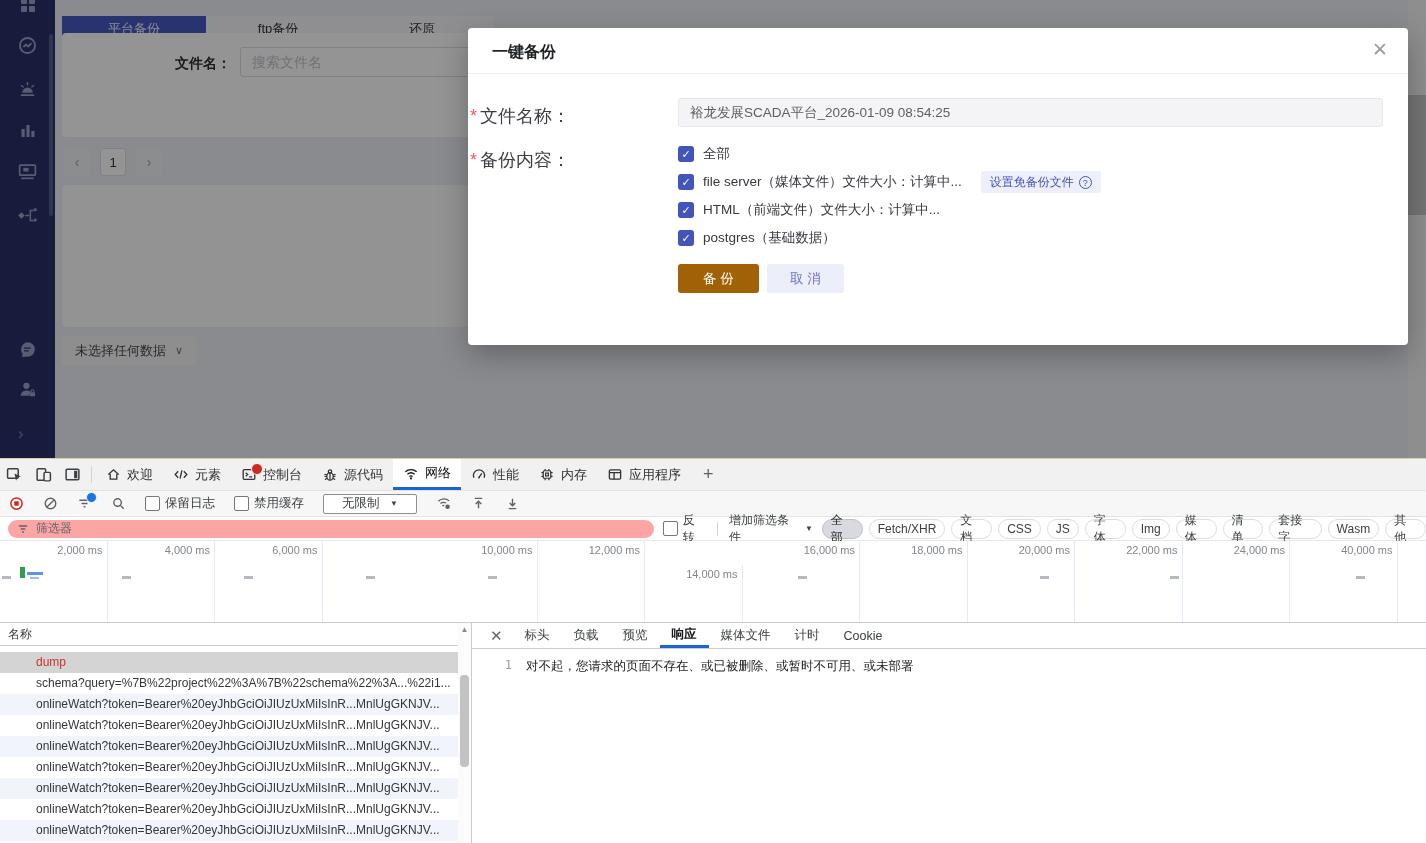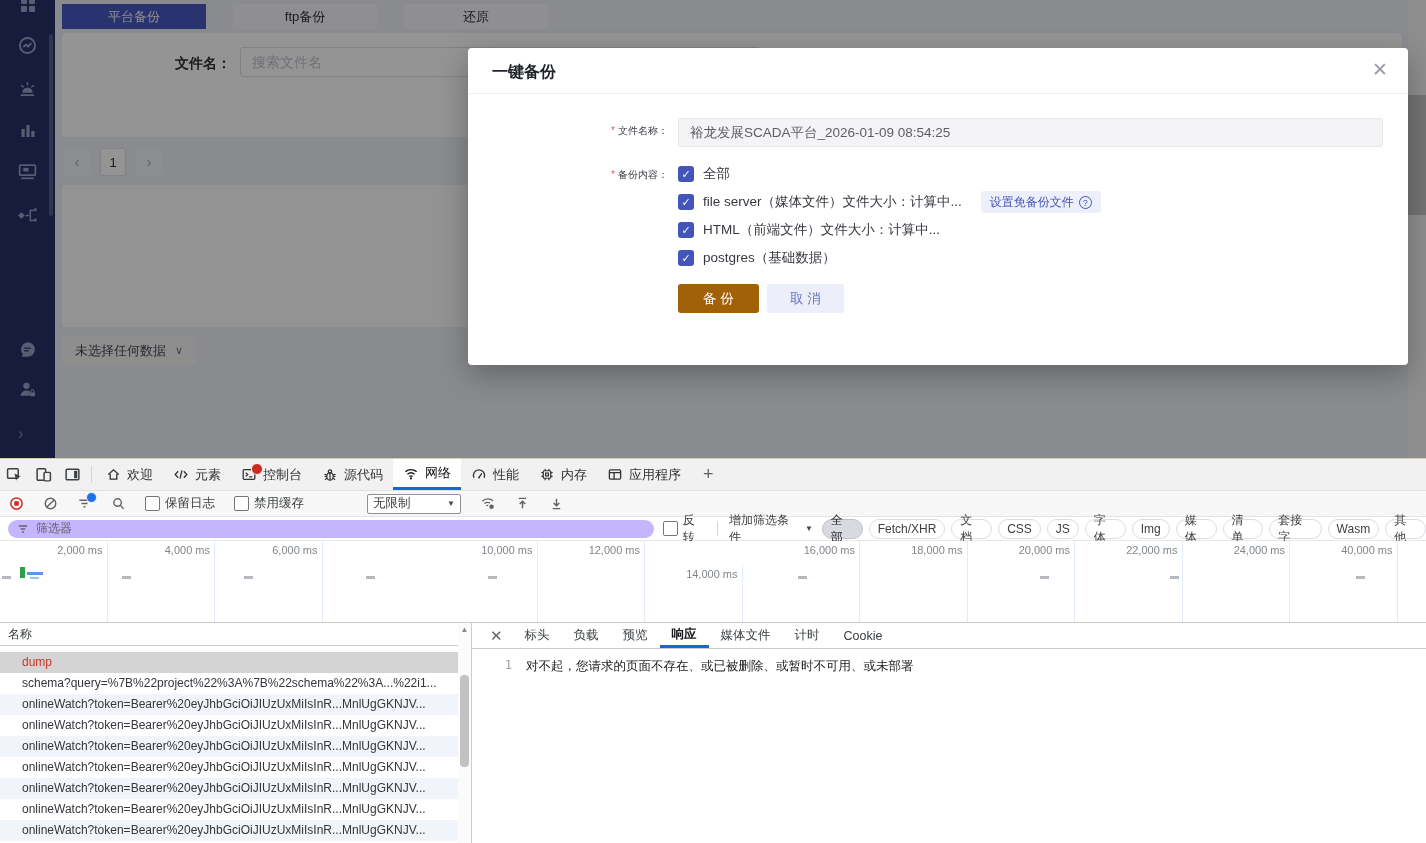--- a/index.html
+++ b/index.html
@@ -5,42 +5,42 @@
   html,body{margin:0;padding:0;}
   body{width:1426px;height:843px;position:relative;overflow:hidden;
        font-family:"Liberation Sans","DejaVu Sans",sans-serif;background:#fff;}
   svg{display:block;}
   
   .page{position:absolute;left:0;top:0;width:1426px;height:458px;background:#eef0f4;}
   .sidebar{position:absolute;left:0;top:0;width:55px;height:458px;background:#2a3168;}
   .side-ic{position:absolute;left:0;width:55px;height:34px;display:flex;align-items:center;justify-content:center;color:#96a0c4;}
   .side-scroll{position:absolute;left:49px;top:34px;width:4px;height:182px;background:#525b8a;border-radius:2px;}
   .side-chev{position:absolute;left:18px;top:425px;color:#7b84ab;font-size:16px;}
-  .ptabs{position:absolute;left:62px;top:4px;display:flex;height:25px;gap:27px;}
+  .ptabs{position:absolute;left:62px;top:16px;display:flex;height:25px;}
   .ptab{width:144px;height:25px;line-height:25px;text-align:center;font-size:13px;background:#f6f7fb;color:#30333a;}
   .ptab.active{background:#4759c0;color:#eef0fb;}
   .panel1{position:absolute;left:62px;top:33px;width:1340px;height:104px;background:#fff;border-radius:4px;}
   .p1-label{position:absolute;left:113px;top:22px;font-size:14px;color:#303133;font-weight:700;}
   .p1-input{position:absolute;left:178px;top:14px;width:520px;height:30px;background:#fff;border:1px solid #dcdfe6;border-radius:3px;line-height:28px;padding:0 11px;font-size:14px;color:#c0c4cc;box-sizing:border-box;}
   .pager{position:absolute;left:64px;top:148px;display:flex;gap:10px;}
   .pg-btn{width:26px;height:28px;background:#f2f3f5;border-radius:3px;color:#9aa0ab;font-size:14px;display:flex;align-items:center;justify-content:center;}
   .pg-cur{width:26px;height:28px;background:#fff;border:1px solid #dcdfe6;border-radius:3px;color:#303133;font-size:13px;display:flex;align-items:center;justify-content:center;box-sizing:border-box;}
   .panel2{position:absolute;left:62px;top:185px;width:1340px;height:142px;background:#fdfdfe;border-radius:4px;}
   .nodata{position:absolute;left:62px;top:336px;height:29px;padding:0 13px;background:#f5f5f7;border-radius:4px;display:flex;align-items:center;gap:9px;font-size:13px;color:#46494f;}
   .nodata .chev{font-size:11px;color:#6b6f76;}
   .pg-scrollbar{position:absolute;left:1408px;top:0;width:18px;height:458px;background:#f4f4f4;}
   .pg-thumb{position:absolute;left:0;top:95px;width:18px;height:120px;background:#c9c9c9;}
   .overlay{position:absolute;left:0;top:0;width:1426px;height:458px;background:rgba(0,0,0,0.42);z-index:5;}
   
   .modal{position:absolute;left:468px;top:28px;width:940px;height:317px;background:#fff;border-radius:4px;
-         box-shadow:0 10px 30px rgba(0,0,0,.28);z-index:10;margin-top:20px;}
+         box-shadow:0 10px 30px rgba(0,0,0,.28);z-index:10;}
   .m-title{position:absolute;left:24px;top:14px;font-size:16px;font-weight:700;color:#1f2329;}
   .m-close{position:absolute;right:20px;top:12px;font-size:19px;color:#9b9ea5;line-height:20px;}
   .m-div{position:absolute;left:0;top:45px;width:940px;border-top:1px solid #efefef;}
-  .m-label{position:absolute;width:198px;text-align:right;font-size:10px;color:#3a3d44;}
+  .m-label{position:absolute;width:198px;text-align:left;font-size:18px;color:#3a3d44;}
   .m-star{color:#f15b5b;margin-right:3px;}
   .m-input{position:absolute;left:210px;top:70px;width:705px;height:29px;background:#f4f4f6;border:1px solid #e8e8ea;border-radius:3px;box-sizing:border-box;line-height:27px;padding:0 11px;font-size:13.5px;color:#5c5f66;white-space:nowrap;overflow:hidden;}
   .m-opts{position:absolute;left:210px;top:112px;}
   .m-opt{height:28px;display:flex;align-items:center;gap:9px;font-size:13.5px;color:#36393f;}
   .cbx{width:16px;height:16px;background:#4355b8;border-radius:3px;color:#fff;font-size:11px;line-height:16px;text-align:center;flex:none;}
   .mini-btn{margin-left:10px;height:22px;background:#edeffa;border-radius:3px;padding:0 9px;display:flex;align-items:center;gap:5px;font-size:12px;color:#4355b8;}
   .qmark{width:13px;height:13px;border:1px solid #4355b8;border-radius:50%;font-size:9px;line-height:13px;text-align:center;box-sizing:border-box;}
   .m-btns{position:absolute;left:210px;top:236px;display:flex;gap:8px;}
   .btn-primary{min-width:57px;height:29px;background:#a16207;color:#fff;border-radius:3px;font-size:13.5px;display:flex;align-items:center;justify-content:center;padding:0 12px;}
   .btn-plain{min-width:53px;height:29px;background:#eceefa;color:#6b79c4;border-radius:3px;font-size:13.5px;display:flex;align-items:center;justify-content:center;padding:0 12px;}
@@ -50,39 +50,39 @@
   .dt-icbtn{width:29px;display:flex;align-items:center;justify-content:center;color:#3c4043;}
   .vdiv{width:1px;background:#d4d4d4;margin:7px 4px;}
   .dt-tab{display:flex;align-items:center;gap:6px;padding:8px 10px;font-size:13px;color:#333;position:relative;box-sizing:border-box;}
   .dt-tab.active{background:#fff;border-bottom:3px solid #1a66d1;color:#111;}
   .badge-red{position:absolute;width:10px;height:10px;background:#cc2a20;border-radius:50%;right:-6px;top:-4px;border:1.5px solid #f1f1f1;}
   .iconwrap{position:relative;display:flex;}
   .dt-plus{display:flex;align-items:center;padding:0 12px;font-size:18px;color:#5f6368;}
   .dt-toolbar{height:26px;background:#f7f7f7;border-bottom:1px solid #e3e3e3;display:flex;align-items:center;gap:19px;padding-left:9px;box-sizing:border-box;font-size:12.5px;color:#3c4043;}
   .ck{width:13px;height:13px;border:1px solid #767676;border-radius:2px;background:#fff;flex:none;}
   .lbl-ck{display:flex;align-items:center;gap:5px;}
-  .dt-select{width:94px;height:20px;border:1px solid #8f8f8f;background:#fff;border-radius:2px;display:flex;align-items:center;font-size:12.5px;padding:0 5px;box-sizing:border-box;gap:4px;margin-left:44px;}
+  .dt-select{width:94px;height:20px;border:1px solid #8f8f8f;background:#fff;border-radius:2px;display:flex;align-items:center;font-size:12.5px;padding:0 18px;box-sizing:border-box;gap:4px;}
   .dt-select .sel-txt{flex:1;}
   .dt-filterrow{height:24px;background:#fff;border-bottom:1px solid #e8e8e8;display:flex;align-items:center;gap:9px;padding-left:8px;box-sizing:border-box;font-size:12px;color:#3c4043;}
-  .f-pill{width:655px;height:18px;background:#c4b5fd;border-radius:9px;display:flex;align-items:center;gap:7px;padding-left:9px;box-sizing:border-box;color:#5f6368;}
+  .f-pill{width:655px;height:18px;background:#fca5a5;border-radius:9px;display:flex;align-items:center;gap:7px;padding-left:9px;box-sizing:border-box;color:#5f6368;}
   .chips{display:flex;gap:6px;align-items:center;}
   .chip{height:18px;padding:0 8px;border:1px solid #dadce0;border-radius:10px;background:#fff;font-size:12px;color:#3c4043;display:flex;align-items:center;}
   .chip.active{background:#d8dadf;border-color:#bdc1c6;color:#202124;}
   .dt-timeline{height:82px;border-bottom:1px solid #cdcdcd;position:relative;background:#fff;box-sizing:border-box;overflow:hidden;}
   .tl-cell{position:absolute;top:0;height:81px;border-right:1px solid #e2ebf8;box-sizing:border-box;}
   .tl-lab{position:absolute;top:3px;right:4px;font-size:11px;color:#80868b;white-space:nowrap;}
   .tl-dash{position:absolute;top:35px;width:9px;height:3px;background:#b6bac0;}
   .tl-green{position:absolute;top:26px;left:20px;width:5px;height:11px;background:#2e9e4f;}
   .tl-blue{position:absolute;top:31px;left:27px;width:16px;height:3px;background:#5c94e8;}
   .tl-blue2{position:absolute;top:36px;left:30px;width:9px;height:2px;background:#9dc0f2;}
   .dt-main{display:flex;height:220px;}
   .req-list{width:458px;flex:none;overflow:hidden;}
   .req-header{height:23px;line-height:23px;border-bottom:1px solid #cdcdcd;font-size:12px;color:#3c4043;padding-left:8px;box-sizing:border-box;background:#fff;}
   .req-partial{height:6px;background:#fff;overflow:hidden;font-size:12px;color:#777;padding-left:22px;line-height:0;}
-  .req-row{height:21px;line-height:21px;padding-left:22px;font-size:12px;color:#33363b;white-space:nowrap;overflow:hidden;box-sizing:border-box;}
+  .req-row{height:21px;line-height:21px;padding-left:36px;font-size:12px;color:#33363b;white-space:nowrap;overflow:hidden;box-sizing:border-box;}
   .req-row.alt{background:#f1f5fb;}
   .req-row.sel-error{background:#d4d4d4;color:#c5372c;}
   .req-scrollcol{width:13px;flex:none;background:#fbfbfb;position:relative;}
   .sc-up{position:absolute;top:2px;left:0;width:13px;text-align:center;font-size:8px;color:#8a8a8a;}
   .sc-thumb{position:absolute;top:52px;left:2px;width:9px;height:92px;background:#c2c2c2;border-radius:4px;}
   .req-details{flex:1;border-left:1px solid #cdcdcd;overflow:hidden;}
   .det-tabs{height:26px;border-bottom:1px solid #cdcdcd;display:flex;align-items:stretch;padding-left:8px;box-sizing:border-box;}
   .det-close{display:flex;align-items:center;padding:0 10px;color:#5f6368;font-size:15px;}
   .det-tab{display:flex;align-items:center;padding:0 12px;font-size:12.5px;color:#3c4043;box-sizing:border-box;}
   .det-tab.active{font-weight:700;color:#151619;border-bottom:3px solid #1a66d1;}

